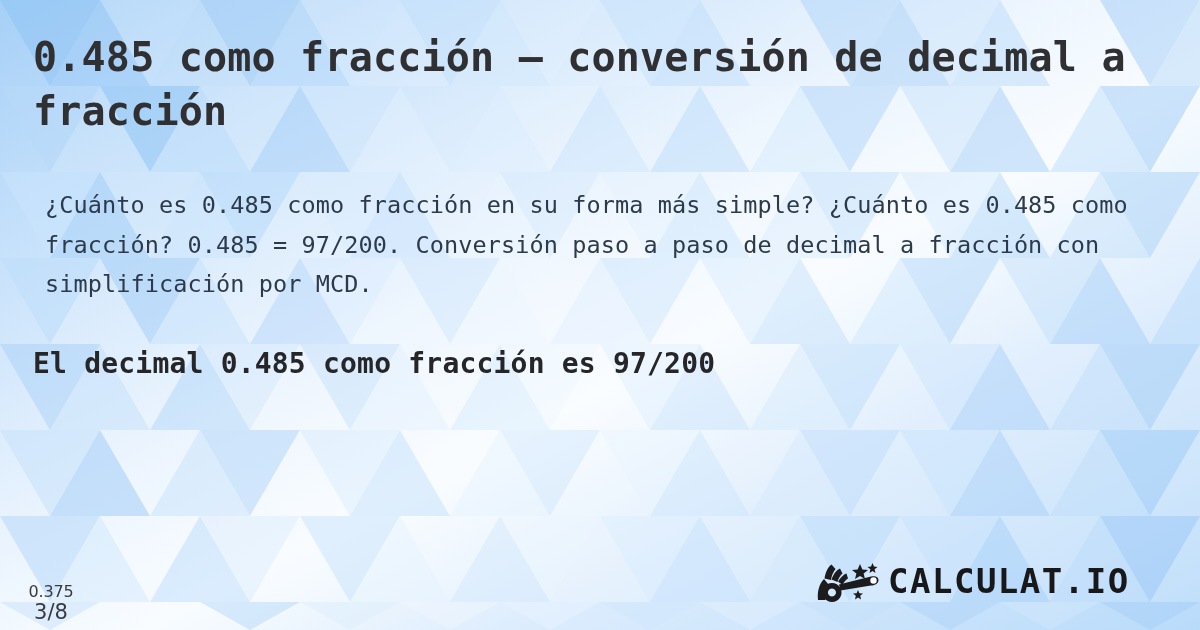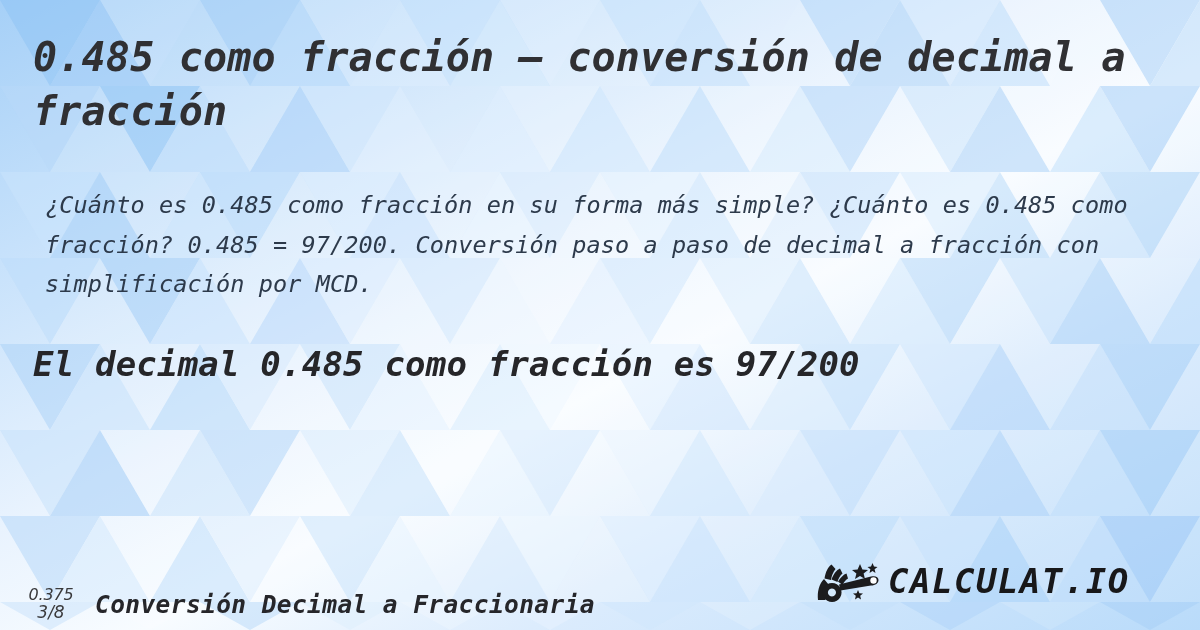--- a/index.html
+++ b/index.html
@@ -24,21 +24,20 @@
     position: absolute;
     inset: 0;
     width: 1200px;
     height: 630px;
     display: block;
   }
   .content {
     position: absolute;
     inset: 0;
     padding: 8px;
-    font-style: italic;
   }
 
   .title {
     position: absolute;
     left: 33px;
     top: 30px;
     width: 1120px;
     margin: 0;
     font-size: 40px;
     line-height: 54px;
@@ -58,21 +57,21 @@
     color: #2d3a4b;
     letter-spacing: 0.1px;
   }
 
   .answer {
     position: absolute;
     left: 33px;
     top: 344px;
     width: 1120px;
     margin: 0;
-    font-size: 34px;
+    font-size: 28px;
     line-height: 40px;
     font-weight: 700;
     color: #262629;
     letter-spacing: 0.2px;
   }
 
   .footer {
     position: absolute;
     left: 0;
     right: 0;
@@ -94,21 +93,21 @@
     height: 46px;
     display: flex;
     flex-direction: column;
     align-items: center;
     justify-content: center;
     font-family: "DejaVu Sans", "Liberation Sans", sans-serif;
     color: #3a3a3c;
     line-height: 1.12;
   }
   .frac-icon .frac-top { font-size: 16px; letter-spacing: -0.2px; }
-  .frac-icon .frac-bot { font-size: 17px; letter-spacing: 0px; }
+  .frac-icon .frac-bot { font-size: 21px; letter-spacing: 0px; }
 
   .footer-title {
     font-size: 24.5px;
     font-weight: 700;
     color: #26262a;
     letter-spacing: 0.4px;
     white-space: nowrap;
   }
 
   .brand {
@@ -341,21 +340,20 @@
 
     <div class="footer">
 
       <div class="footer-left">
 
         <div class="frac-icon">
           <span class="frac-top">0.375</span>
           <span class="frac-bot">3/8</span>
         </div>
 
-        <div class="footer-title">Conversión Decimal a Fraccionaria</div>
       </div>
 
       <div class="brand">
         <svg class="brand-mark" width="72" height="40" viewBox="0 0 72 40" aria-hidden="true">
           <g fill="#1c1c1e">
             <path d="M2 38 C1 30, 3 22, 8 17 L13 23 C10 27, 9 32, 9.5 38 Z"></path>
             <path d="M8.5 16.5 C9.5 10, 12 5, 15.5 2.5 L19.5 7 C17 10, 15.5 14, 15 18 Z"></path>
             <path d="M15.5 17.5 C17.5 12, 20.5 8, 24 6.5 L26.5 11.5 C24 13.5, 22 17, 21.5 20 Z"></path>
             <path d="M22 19.5 C24.5 15.5, 27.5 12.5, 30.5 11.5 L32 16.5 C29.5 18, 27.5 20.5, 26.5 23 Z"></path>
             <path d="M16 21 a9.5 9.5 0 1 0 0.1 0 Z M16 26.5 a4 4 0 1 1 -0.1 0 Z"></path>

